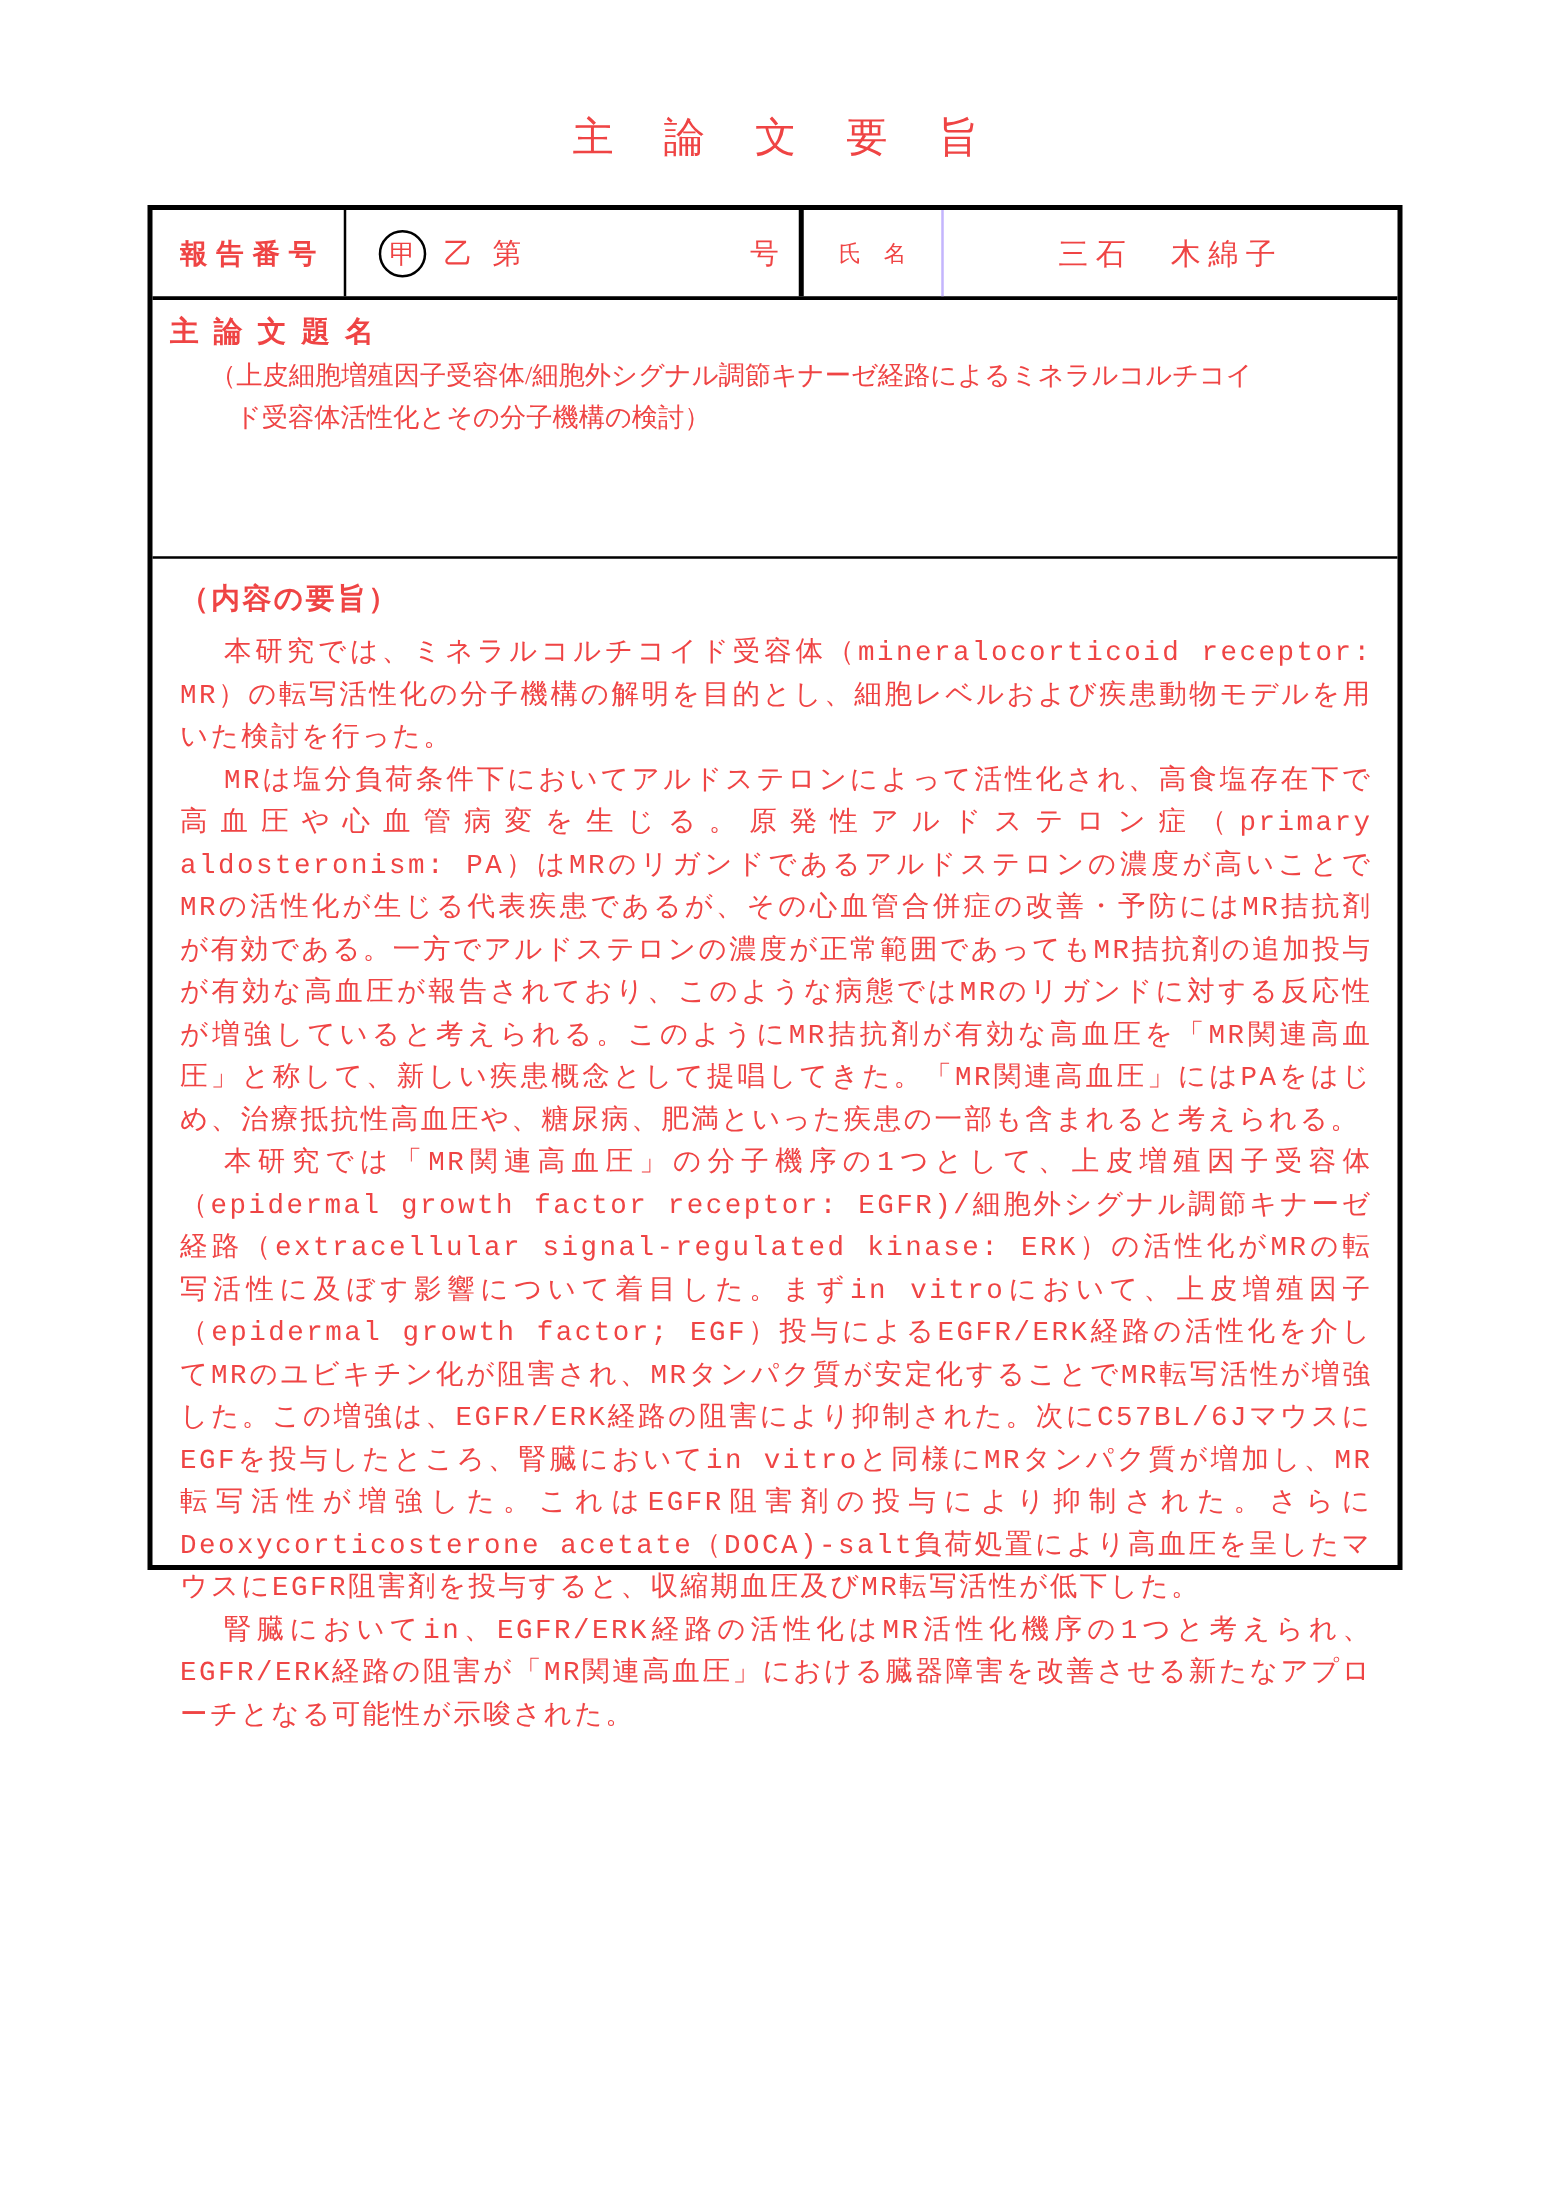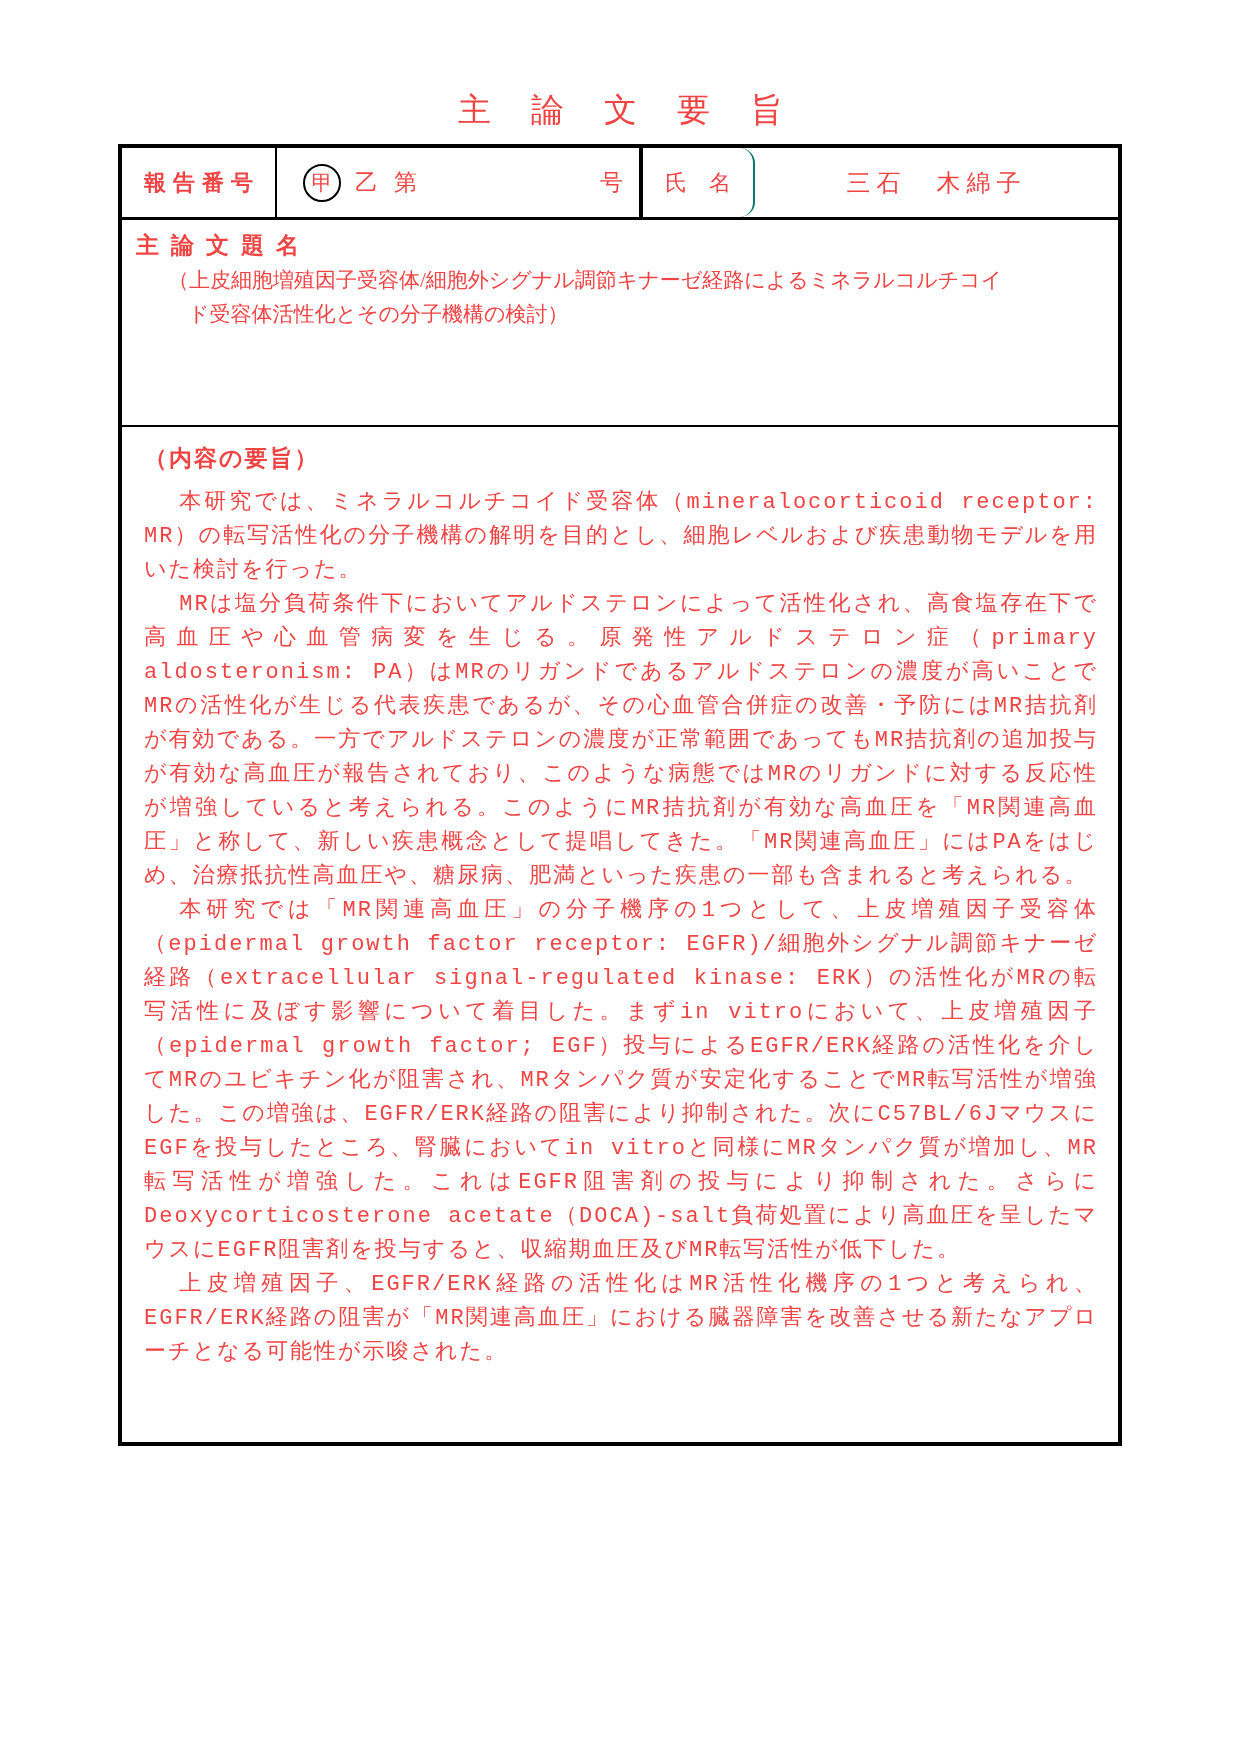--- a/index.html
+++ b/index.html
@@ -17,22 +17,22 @@
     top:88px;left:0;right:0;
     text-align:center;
     font-size:33px;
     font-weight:normal;
     letter-spacing:40px;
     text-indent:40px;
     margin:0;
   }
   .box{
     position:absolute;
-    left:118px;top:144px;
-    width:1004px;height:1302px;
+    left:118px;top:164px;
+    width:1004px;height:1092px;
     border:4px solid #000;
     box-sizing:border-box;
     display:flex;
     flex-direction:column;
   }
   
   .header-row{
     height:72px;
     flex:0 0 72px;
     border-bottom:3px solid #000;
@@ -65,23 +65,22 @@
     justify-content:center;
     font-size:21px;
     flex:0 0 auto;
   }
   .opt2{margin-left:14px;}
   .num-prefix{margin-left:16px;}
   .num-suffix{margin-left:auto;}
   .cell-name-label{
     width:112px;
     justify-content:center;
-    border-right:2px solid #0f766e;
-    font-size:22px;
-    border-radius:15px;
+    border-right:2px solid #c4b5fd;
+    font-size:18px;
   }
   .cell-name-value{
     flex:1 1 auto;
     justify-content:center;
     font-size:24px;
     letter-spacing:6px;
   }
   
   .title-section{
     flex:0 0 207px;
@@ -158,17 +157,17 @@
         <div>（上皮細胞増殖因子受容体/細胞外シグナル調節キナーゼ経路によるミネラルコルチコイ</div>
         <div class="cont-line">ド受容体活性化とその分子機構の検討）</div>
       </div>
     </div>
 
     <div class="content-section">
       <h2 class="abstract-heading">（内容の要旨）</h2>
       <p>本研究では、ミネラルコルチコイド受容体（mineralocorticoid receptor: MR）の転写活性化の分子機構の解明を目的とし、細胞レベルおよび疾患動物モデルを用いた検討を行った。</p>
       <p>MRは塩分負荷条件下においてアルドステロンによって活性化され、高食塩存在下で高血圧や心血管病変を生じる。原発性アルドステロン症（primary aldosteronism: PA）はMRのリガンドであるアルドステロンの濃度が高いことでMRの活性化が生じる代表疾患であるが、その心血管合併症の改善・予防にはMR拮抗剤が有効である。一方でアルドステロンの濃度が正常範囲であってもMR拮抗剤の追加投与が有効な高血圧が報告されており、このような病態ではMRのリガンドに対する反応性が増強していると考えられる。このようにMR拮抗剤が有効な高血圧を「MR関連高血圧」と称して、新しい疾患概念として提唱してきた。「MR関連高血圧」にはPAをはじめ、治療抵抗性高血圧や、糖尿病、肥満といった疾患の一部も含まれると考えられる。</p>
       <p>本研究では「MR関連高血圧」の分子機序の1つとして、上皮増殖因子受容体（epidermal growth factor receptor: EGFR)/細胞外シグナル調節キナーゼ経路（extracellular signal-regulated kinase: ERK）の活性化がMRの転写活性に及ぼす影響について着目した。まずin vitroにおいて、上皮増殖因子（epidermal growth factor; EGF）投与によるEGFR/ERK経路の活性化を介してMRのユビキチン化が阻害され、MRタンパク質が安定化することでMR転写活性が増強した。この増強は、EGFR/ERK経路の阻害により抑制された。次にC57BL/6JマウスにEGFを投与したところ、腎臓においてin vitroと同様にMRタンパク質が増加し、MR転写活性が増強した。これはEGFR阻害剤の投与により抑制された。さらにDeoxycorticosterone acetate（DOCA)-salt負荷処置により高血圧を呈したマウスにEGFR阻害剤を投与すると、収縮期血圧及びMR転写活性が低下した。</p>
-      <p>上皮増殖因子、EGFR/ERK経路の活性化はMR活性化機序の1つと考えられ、EGFR/ERK経路の阻害が「MR関連高血圧」における臓器障害を改善させる新たなアプローチとなる可能性が示唆された。</p>
+      <p>腎臓においてin、EGFR/ERK経路の活性化はMR活性化機序の1つと考えられ、EGFR/ERK経路の阻害が「MR関連高血圧」における臓器障害を改善させる新たなアプローチとなる可能性が示唆された。</p>
     </div>
 
   </div>
 </div>
 
 </body></html>

